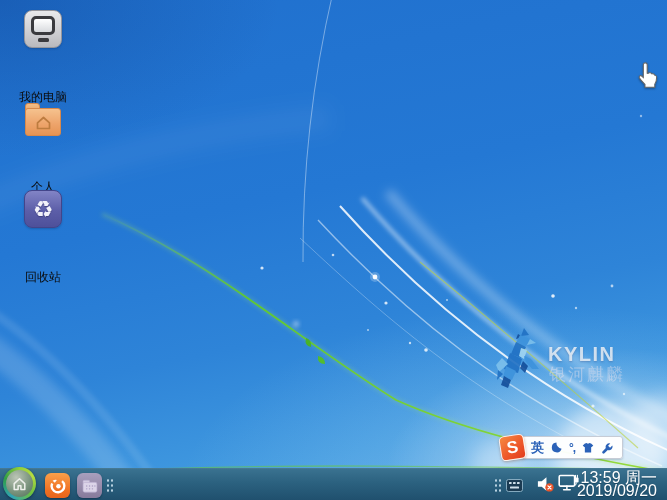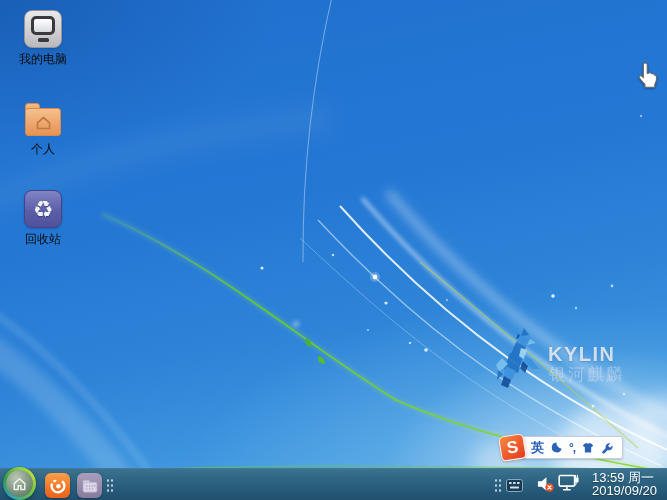--- a/index.html
+++ b/index.html
@@ -8,21 +8,21 @@
     font-family:"Liberation Sans","DejaVu Sans",sans-serif;
     background:
       radial-gradient(60% 45% at 0% 0%, rgba(10,55,130,0.30), rgba(10,55,130,0) 70%),
       radial-gradient(46% 34% at 91% 94%, rgba(255,255,255,0.55), rgba(255,255,255,0) 72%),
       radial-gradient(85% 60% at 82% 100%, rgba(150,205,242,0.50), rgba(150,205,242,0) 65%),
       linear-gradient(168deg, #2070ce 0%, #2478d4 40%, #2e84d8 62%, #419ae0 82%, #5caae6 100%);
   }
   .wall{position:absolute;left:0;top:0;width:667px;height:500px;pointer-events:none;}
 
   
-  .dicon{position:absolute;left:5px;width:76px;display:flex;flex-direction:column;align-items:center;cursor:default;}
+  .dicon{position:absolute;left:5px;width:76px;display:flex;flex-direction:column;align-items:center;cursor:default;gap:38px;}
   .di1{top:10px;} .di2{top:100px;justify-content:center;} .di3{top:190px;}
   .dlabel{margin-top:3px;font-size:12px;color:#0b0b0b;text-align:center;white-space:nowrap;}
   .tile{width:38px;height:38px;border-radius:8px;position:relative;box-shadow:0 1px 2px rgba(0,30,70,.25);}
   
   .pc{background:linear-gradient(180deg,#e9e9eb 0%,#c9c9cd 70%,#b9b9bd 100%);border:1px solid #96969c;box-sizing:border-box;display:flex;flex-direction:column;align-items:center;justify-content:center;}
   .pc-screen{width:24px;height:19px;border:3px solid #3a3a3e;border-radius:5px;background:linear-gradient(180deg,#ffffff,#d8dade);box-sizing:border-box;}
   .pc-base{width:11px;height:4px;background:#3a3a3e;border-radius:1.5px;margin-top:3px;}
   
   .folder{width:38px;height:38px;position:relative;}
   .folder-tab{position:absolute;left:1px;top:3px;width:15px;height:9px;background:linear-gradient(180deg,#f3bd86,#eba668);border-radius:3px 3px 0 0;border:1px solid #d8894b;box-sizing:border-box;}
@@ -54,21 +54,21 @@
   .start{position:absolute;left:3px;top:-2px;width:33px;height:33px;border-radius:50%;padding:3px;box-sizing:border-box;background:conic-gradient(from 210deg,#2fa3b8,#2f9e47 22%,#93cf3a 42%,#b6dc40 58%,#6cc13e 78%,#2fa3b8);box-shadow:0 1px 3px rgba(0,20,40,.5);cursor:pointer;}
   .start-inner{width:100%;height:100%;border-radius:50%;background:radial-gradient(circle at 38% 28%,#bcc6b6 0%,#7b947e 55%,#506e57 100%);display:flex;align-items:center;justify-content:center;}
   .tb-app{position:absolute;top:4px;width:25px;height:25px;border-radius:6px;display:flex;align-items:center;justify-content:center;box-shadow:0 1px 2px rgba(0,20,40,.4);cursor:pointer;}
   .ff{left:45px;background:linear-gradient(180deg,#f9a04a 0%,#f07022 70%,#e8641c 100%);}
   .fm{left:77px;background:linear-gradient(180deg,#a99fbd 0%,#877a9b 100%);}
   .grip{position:absolute;top:9px;width:7px;height:14px;background-image:radial-gradient(circle,rgba(190,215,230,0.95) 1px,transparent 1.3px);background-size:4px 5px;cursor:grab;}
   .g1{left:106px;} .g2{left:494px;}
   .tray-kbd{position:absolute;left:506px;top:9px;cursor:pointer;}
   .tray-vol{position:absolute;left:536px;top:6px;cursor:pointer;}
   .tray-net{position:absolute;left:558px;top:4px;cursor:pointer;}
-  .clock{position:absolute;right:10px;top:2px;color:#ffffff;font-size:13px;line-height:13px;cursor:pointer;text-shadow:0 1px 1px rgba(0,30,50,.4);}
+  .clock{position:absolute;right:10px;top:2px;text-align:right;color:#ffffff;font-size:16px;line-height:13px;cursor:pointer;text-shadow:0 1px 1px rgba(0,30,50,.4);}
 </style>
 </head>
 <body>
 
 <div class="stage">
 
   <svg class="wall" viewBox="0 0 667 500">
     <defs>
       <filter id="b2" x="-50%" y="-50%" width="200%" height="200%">
           <feGaussianBlur stdDeviation="2"></feGaussianBlur>

